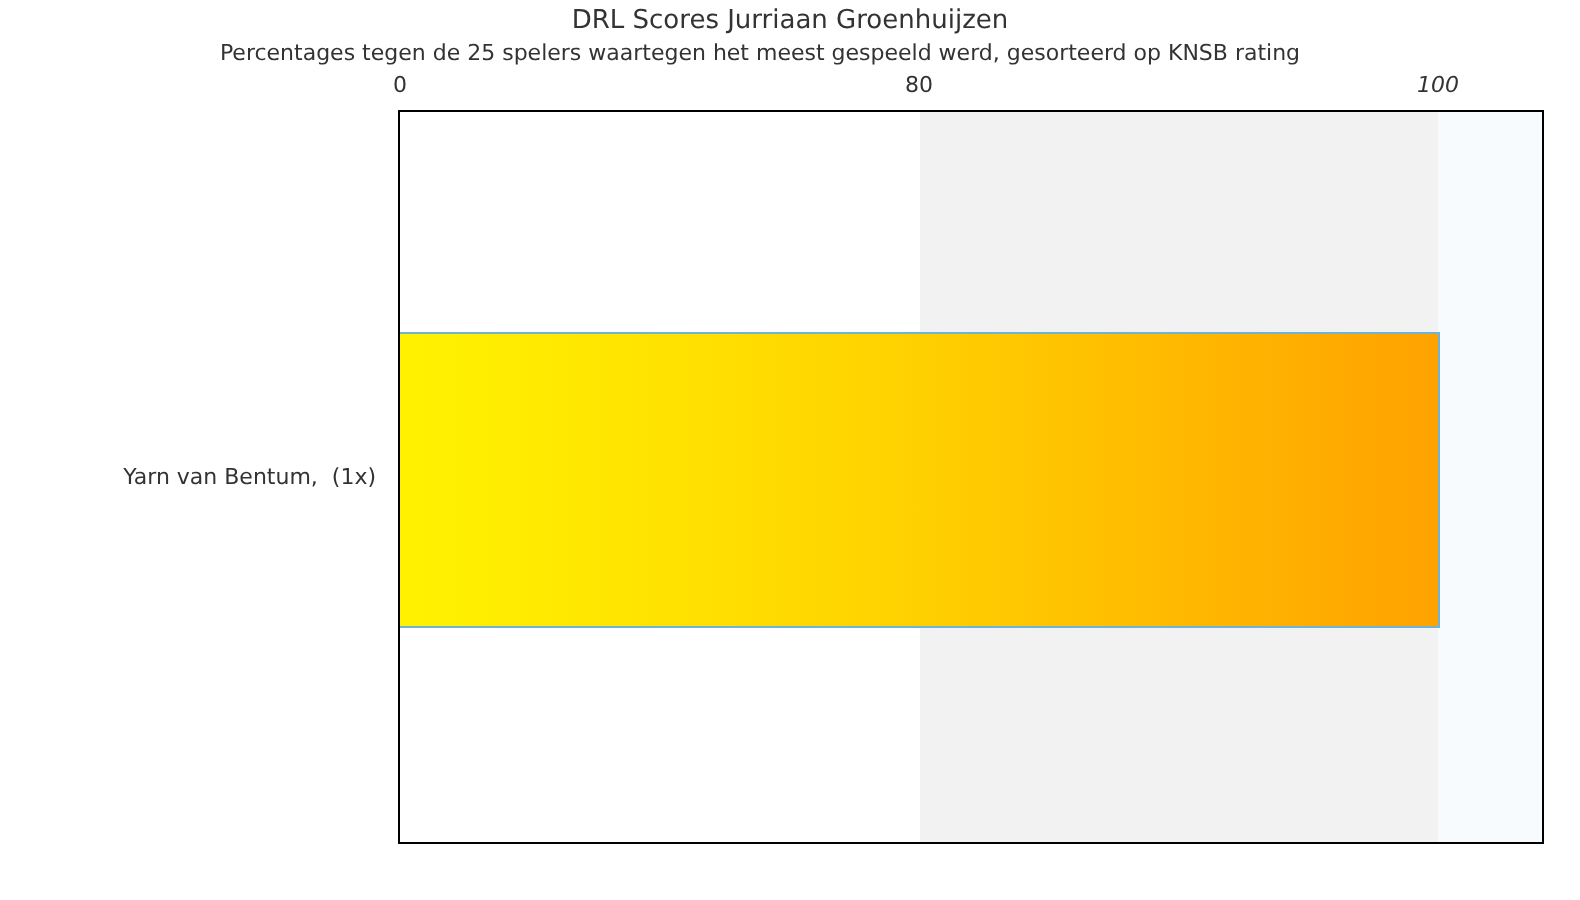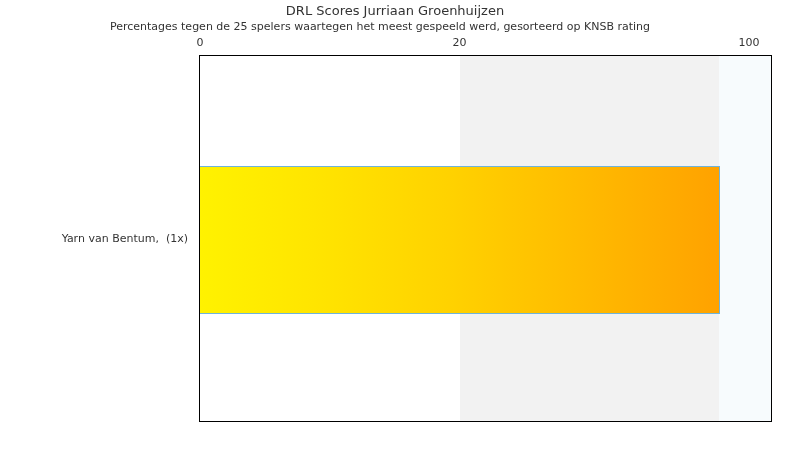--- a/index.html
+++ b/index.html
@@ -111,22 +111,22 @@
 <body>
 
 <div id="chart-root">
 
   <div class="chart-title">DRL Scores Jurriaan Groenhuijzen</div>
 
   <div class="chart-subtitle">Percentages tegen de 25 spelers waartegen het meest gespeeld werd, gesorteerd op KNSB rating</div>
 
   <div class="axis-top">
     <div class="tick-label" id="tick-0" style="left: 200px;">0</div>
-    <div class="tick-label" id="tick-1" style="left: 459.545px;">20</div>
-    <div class="tick-label" id="tick-2" style="left: 749px;">100</div>
+    <div class="tick-label" id="tick-1" style="left: 459.545px;">80</div>
+    <div class="tick-label" id="tick-2" style="left: 719px; font-style: italic;">100</div>
   </div>
 
   <div class="plot-frame">
     <div class="band band-a" style="left: 0px; width: 259.545px; background: rgb(255, 255, 255);"></div>
     <div class="band band-b" style="left: 259.545px; width: 259.545px; background: rgb(242, 242, 242);"></div>
     <div class="band band-c" style="left: 519.091px; width: 51.9091px; background: rgb(247, 251, 253);"></div>
     <div id="bars-layer">
         <div class="bar" style="top: 109.5px; height: 148px; width: 521.091px; background-image: linear-gradient(to right, rgb(255, 242, 0) 0%, rgb(255, 229, 0) 22%, rgb(255, 210, 0) 48%, rgb(255, 188, 0) 72%, rgb(255, 162, 0) 100%); border-color: rgb(111, 179, 218);"></div>
       </div>
   </div>

